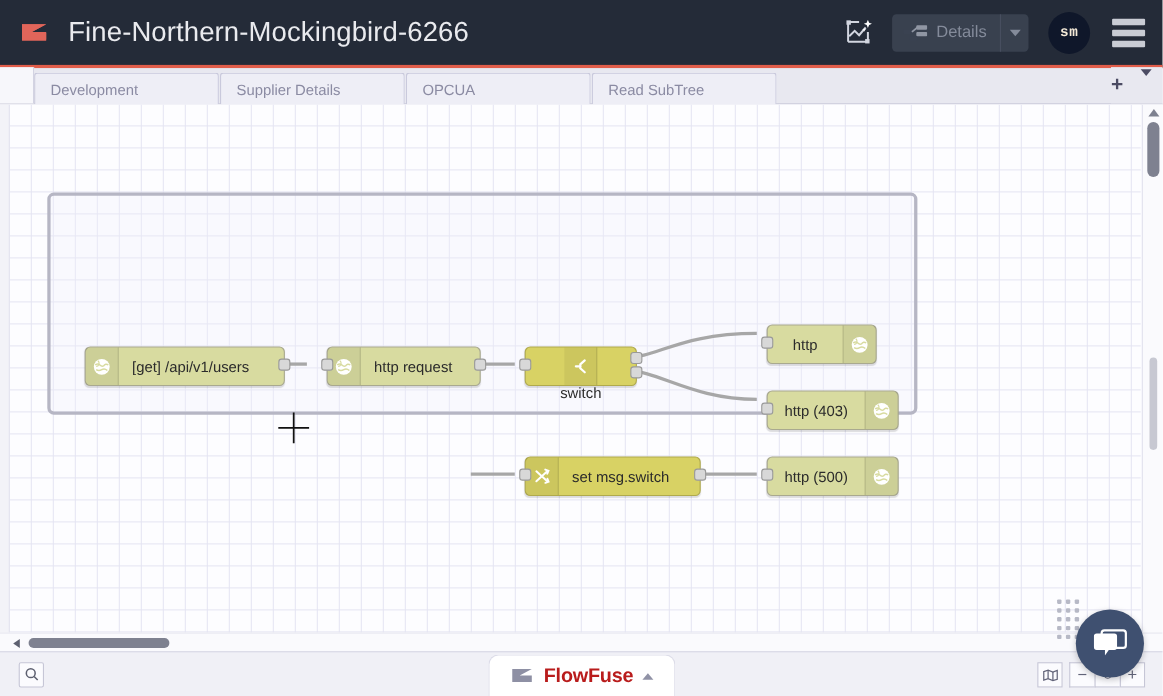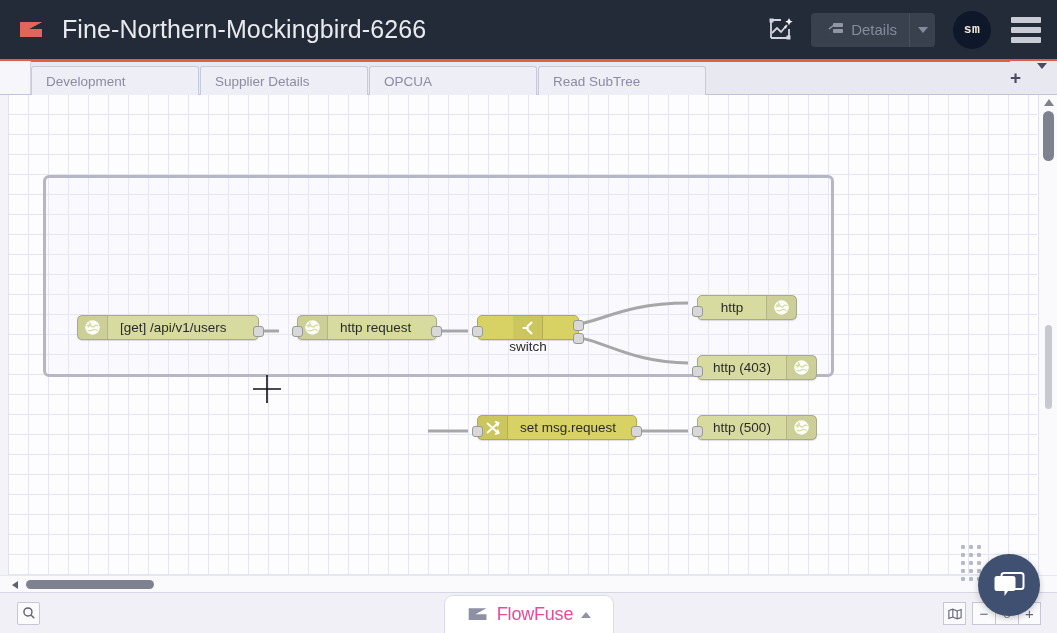--- a/index.html
+++ b/index.html
@@ -97,21 +97,21 @@
 
   
   #group-box{
     position:absolute; left:34px; top:80px; width:791px; height:202px;
     border:3px solid #b6b6c4; border-radius:6px;
     background:rgba(240,240,250,.28);
   }
 
   
   .node{
-    position:absolute; height:25px; border-radius:5px;
+    position:absolute; height:36px; border-radius:5px;
     border:1px solid #a9a98f;
     display:flex; align-items:center;
     box-shadow:0 1px 1px rgba(0,0,0,.13);
     cursor:pointer;
     font-size:13.5px; color:#2b2b2b;
   }
   .node .n-icon{
     width:30px; height:100%; display:flex; align-items:center; justify-content:center;
     background:rgba(0,0,0,.055); flex:none;
   }
@@ -178,21 +178,21 @@
     border:1px solid #c6c6d6; background:#fbfbfe; border-radius:2px;
     display:flex; align-items:center; justify-content:center; cursor:pointer;
   }
   #flowfuse-pill{
     position:absolute; left:444px; bottom:0; width:170px; height:38px;
     background:#fff; border:1px solid #dcdce8; border-bottom:none;
     border-radius:9px 9px 0 0;
     display:flex; align-items:center; justify-content:center; gap:8px;
     cursor:pointer;
   }
-  #ff-text{ color:#ec4899; font-size:18px; font-weight:normal; letter-spacing:-.2px; }
+  #ff-text{ color:#b91c1c; font-size:18px; font-weight:bold; letter-spacing:-.2px; }
   #ff-caret{ width:0;height:0;border-left:5px solid transparent;border-right:5px solid transparent;border-bottom:6px solid #9092a6; }
 
   #zoom-controls{
     position:absolute; right:16px; bottom:8px;
     display:flex; align-items:center; gap:6px;
   }
   .zbtn{
     width:23px; height:23px; border:1px solid #c6c6d6; background:#fbfbfe;
     display:flex; align-items:center; justify-content:center; cursor:pointer;
     color:#63657a; font-size:15px; line-height:1;
@@ -365,21 +365,21 @@
 
       <div class="node c-yellow" style="left:468px; top:320px; width:160px;">
         <div class="n-icon left">
           <svg width="18" height="18" viewBox="0 0 20 20" fill="none" stroke="#fff" stroke-width="2" stroke-linecap="round">
             <path d="M4 5 L15 15"></path>
               <path d="M15 5 L4 15"></path>
             <path d="M13 3.2 L16.2 4.4 L15 7.4"></path>
             <path d="M13.1 16.6 L16.3 15.4 L15.2 12.5"></path>
           </svg>
         </div>
-        <div class="n-label">set msg.request</div>
+        <div class="n-label">set msg.switch</div>
         <span class="port in"></span>
         <span class="port out"></span>
       </div>
 
       <div class="node c-green lbl-center" style="left:688px; top:320px; width:120px;">
         <span class="port in"></span>
         <div class="n-label">http (500)</div>
         <div class="n-icon right">
           <svg width="17" height="17" viewBox="0 0 20 20">
               <circle cx="10" cy="10" r="8.5" fill="#fff"></circle>

